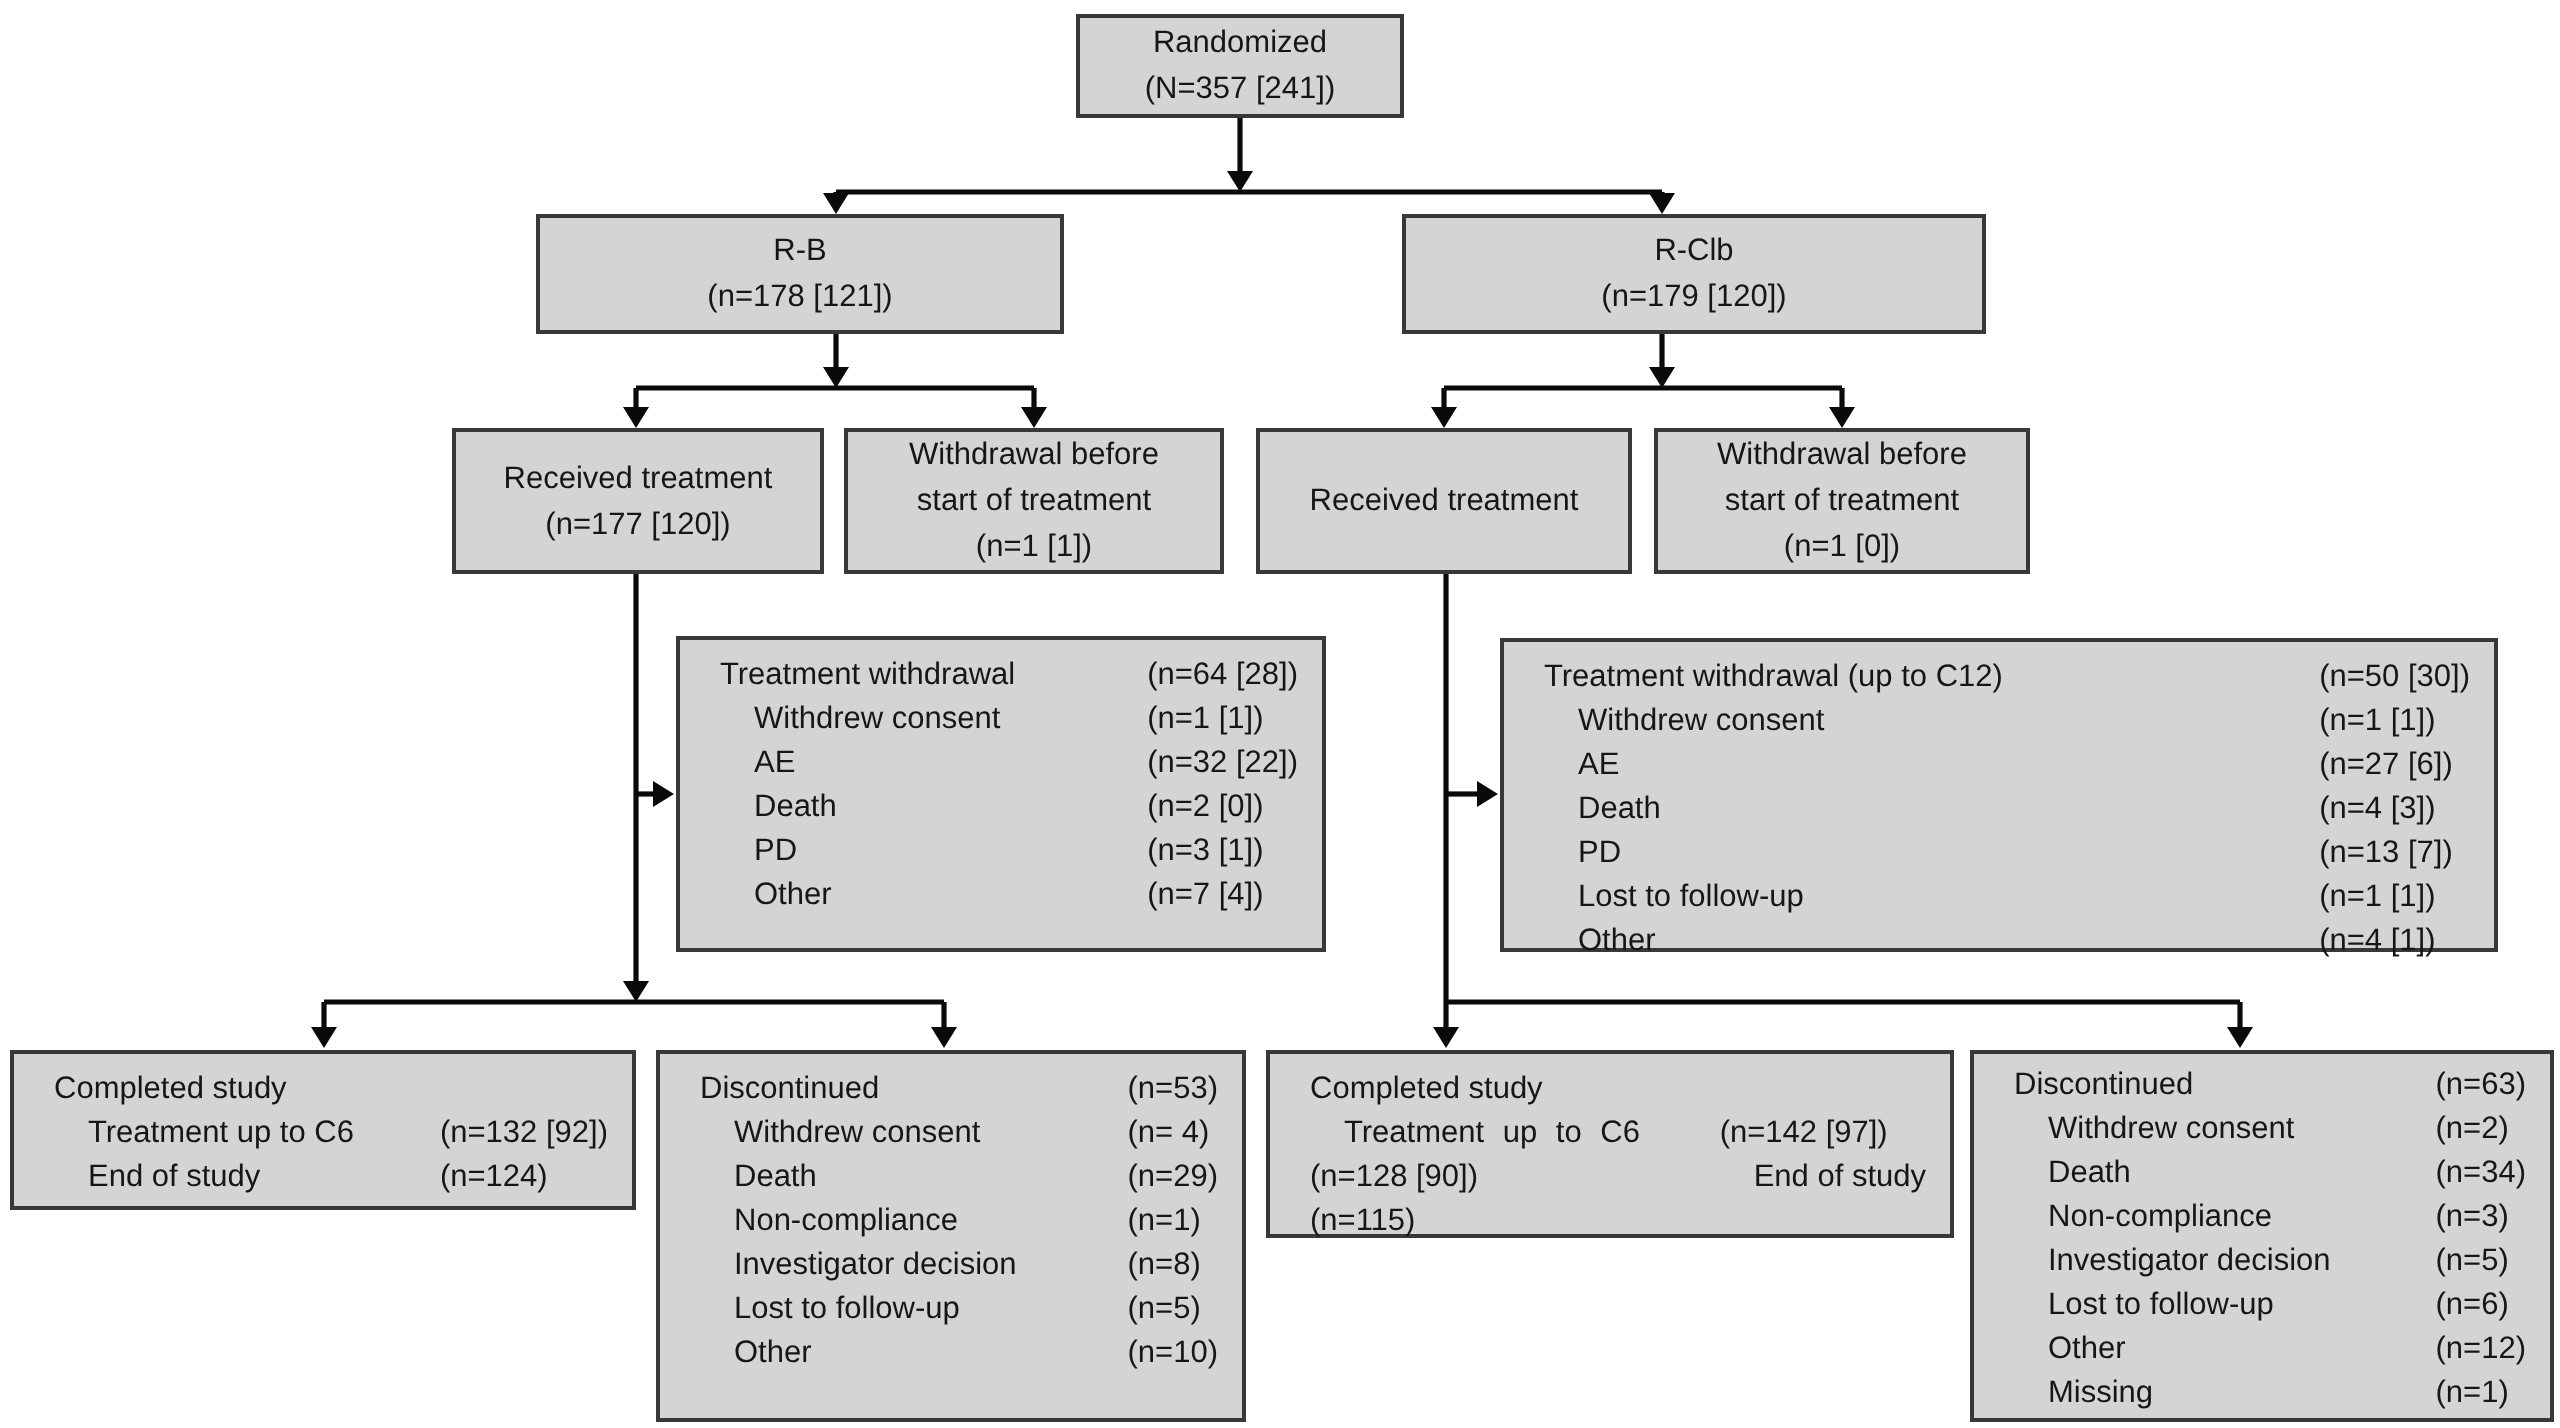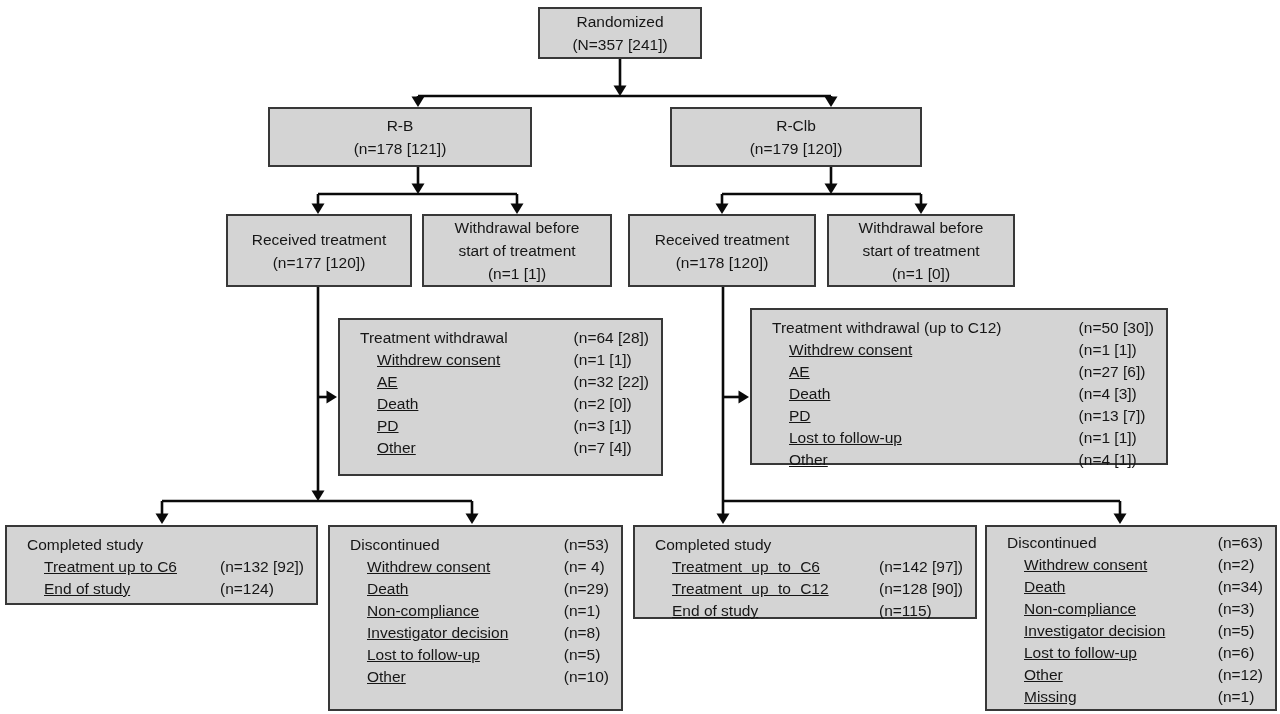--- a/index.html
+++ b/index.html
@@ -18,21 +18,21 @@
     text-align:center; line-height:23px;
   }
   .list {
     display:grid; grid-template-columns:1fr max-content;
     align-content:start; column-gap:8px;
     padding:7px 12px 4px 20px;
   }
   .lbl { white-space:nowrap; }
   .val { white-space:pre; }
   .full { grid-column:1 / -1; }
-  .ind { padding-left:17px;text-decoration:underline; }
+  .ind { padding-left:17px; }
   .wide { word-spacing:5px; }
 </style>
 </head>
 <body>
 
 <div class="canvas">
 
   <svg class="connectors" viewBox="0 0 1280 714">
     <g stroke="#0a0a0a" stroke-width="2.6" fill="none">
 
@@ -84,37 +84,36 @@
 
   <div class="box center" style="left:538px;top:7px;width:164px;height:52px">
     <div>Randomized</div>
     <div>(N=357 [241])</div>
   </div>
 
   <div class="box center" style="left:268px;top:107px;width:264px;height:60px">
     <div>R-B</div>
     <div>(n=178 [121])</div>
   </div>
-  <div class="box center" style="left:670px;top:107px;width:252px;height:60px">
+  <div class="box center" style="left:701px;top:107px;width:292px;height:60px">
     <div>R-Clb</div>
     <div>(n=179 [120])</div>
   </div>
 
   <div class="box center" style="left:226px;top:214px;width:186px;height:73px">
     <div>Received treatment</div>
     <div>(n=177 [120])</div>
   </div>
   <div class="box center" style="left:422px;top:214px;width:190px;height:73px">
     <div>Withdrawal before</div>
     <div>start of treatment</div>
     <div>(n=1 [1])</div>
   </div>
   <div class="box center" style="left:628px;top:214px;width:188px;height:73px">
     <div>Received treatment</div>
-    <div>(n=178 [120])</div>
   </div>
   <div class="box center" style="left:827px;top:214px;width:188px;height:73px">
     <div>Withdrawal before</div>
     <div>start of treatment</div>
     <div>(n=1 [0])</div>
   </div>
 
   <div class="box list" style="left:338px;top:318px;width:325px;height:158px">
     <span class="lbl">Treatment withdrawal</span>
       <span class="val">(n=64 [28])</span>
@@ -123,21 +122,21 @@
     <span class="lbl ind">AE</span>
       <span class="val">(n=32 [22])</span>
     <span class="lbl ind">Death</span>
       <span class="val">(n=2 [0])</span>
     <span class="lbl ind">PD</span>
       <span class="val">(n=3 [1])</span>
     <span class="lbl ind">Other</span>
       <span class="val">(n=7 [4])</span>
   </div>
 
-  <div class="box list" style="left:750px;top:308px;width:418px;height:157px">
+  <div class="box list" style="left:750px;top:319px;width:499px;height:157px">
     <span class="lbl">Treatment withdrawal (up to C12)</span>
       <span class="val">(n=50 [30])</span>
     <span class="lbl ind">Withdrew consent</span>
       <span class="val">(n=1 [1])</span>
     <span class="lbl ind">AE</span>
       <span class="val">(n=27 [6])</span>
     <span class="lbl ind">Death</span>
       <span class="val">(n=4 [3])</span>
     <span class="lbl ind">PD</span>
       <span class="val">(n=13 [7])</span>
@@ -169,21 +168,20 @@
     <span class="lbl ind">Lost to follow-up</span>
       <span class="val">(n=5)</span>
     <span class="lbl ind">Other</span>
       <span class="val">(n=10)</span>
   </div>
 
   <div class="box list" style="left:633px;top:525px;width:344px;height:94px">
     <span class="lbl full">Completed study</span>
     <span class="lbl ind wide">Treatment up to C6</span>
       <span class="val">(n=142 [97])</span>
-    <span class="lbl ind wide">Treatment up to C12</span>
       <span class="val">(n=128 [90])</span>
     <span class="lbl ind">End of study</span>
       <span class="val">(n=115)</span>
   </div>
 
   <div class="box list" style="left:985px;top:525px;width:292px;height:186px;padding-top:5px">
     <span class="lbl">Discontinued</span>
       <span class="val">(n=63)</span>
     <span class="lbl ind">Withdrew consent</span>
       <span class="val">(n=2)</span>

